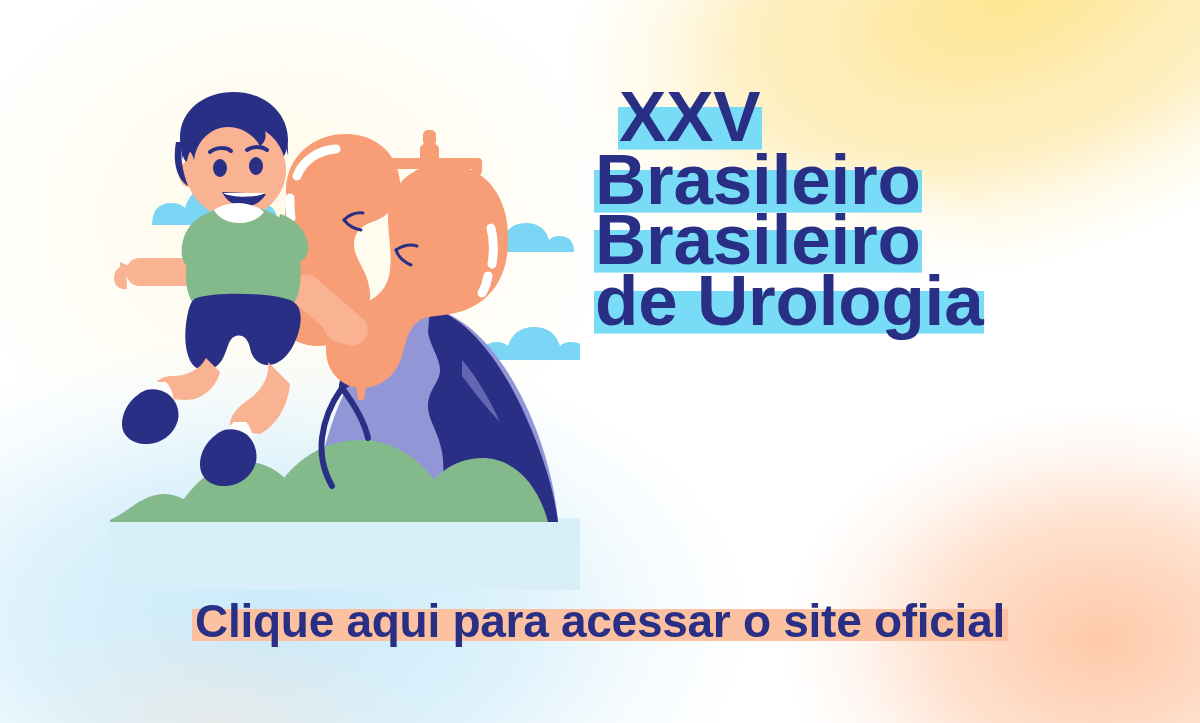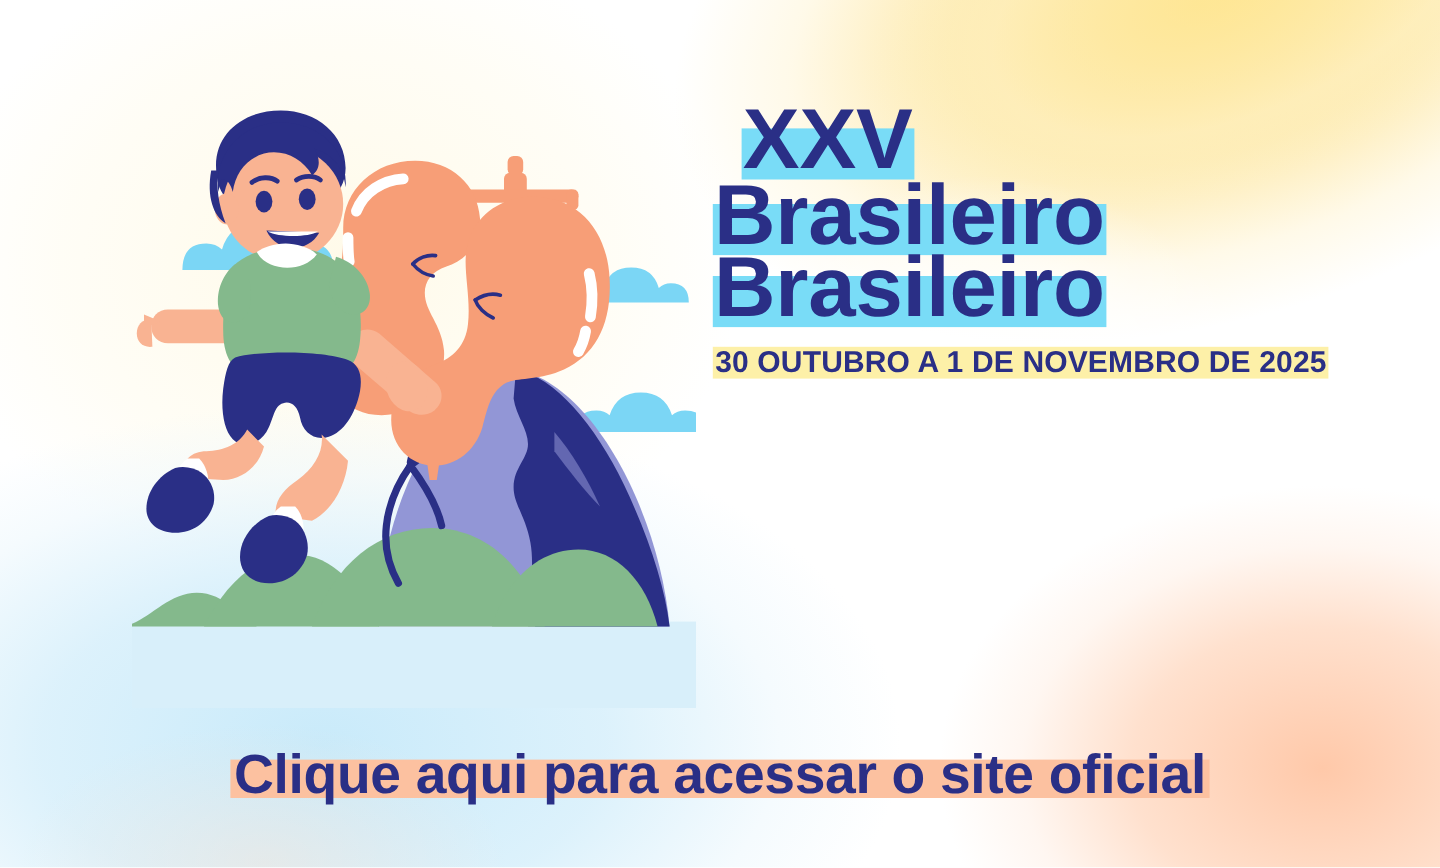--- a/index.html
+++ b/index.html
@@ -130,21 +130,21 @@
     background-image:linear-gradient(#fdf0a8,#fdf0a8);
     background-repeat:no-repeat;
     background-size:100% 1.06em;
     background-position:0 0.02em;
     padding:0 2px;
   }
 
   
   .cta{
     position:absolute;
-    left:0;top:618px;width:1200px;
+    left:0;top:594px;width:1200px;
     text-align:center;
   }
   .cta .mark{
     display:inline;
     color:#2a2f86;
     font-weight:800;
     font-size:46px;
     letter-spacing:-0.006em;
     box-decoration-break:clone;
     -webkit-box-decoration-break:clone;
@@ -322,23 +322,21 @@
         <path d="M114 360 C100 366 90 380 90 394 C90 408 100 416 114 416
                  C130 416 142 406 146 392 C148 382 144 370 136 364 C130 360 122 358 114 360 Z" fill="#2a2f86"></path>
       </g>
     </svg>
   </div>
 
   <div class="textblock">
     <div class="hl-line l1"><span class="mark">XXV</span></div>
     <div class="hl-line l2"><span class="mark">Brasileiro</span></div>
     <div class="hl-line l3"><span class="mark">Brasileiro</span></div>
-
-    <div class="dateline">
-      <span class="mark">30 OUTUBRO A 1 DE NOVEMBRO DE 2025</span>
-    </div>
+    <div class="hl-line l4"><span class="mark">de Urologia</span></div>
+
   </div>
 
   <div class="cta">
     <a class="mark" href="#" style="text-decoration:none;">Clique aqui para acessar o site oficial</a>
   </div>
 
 </div>
 
 </body></html>

